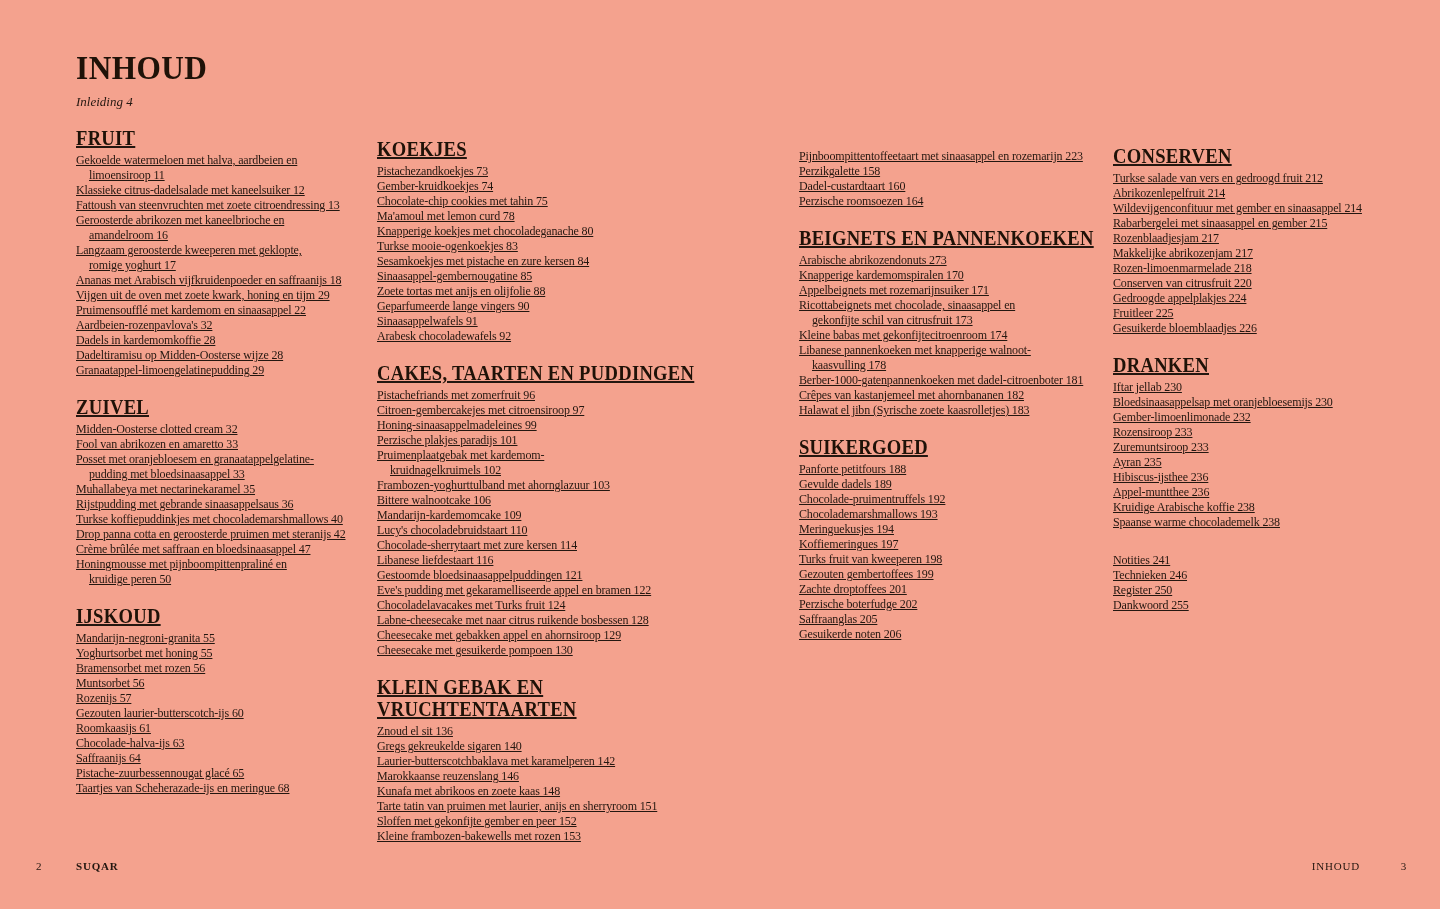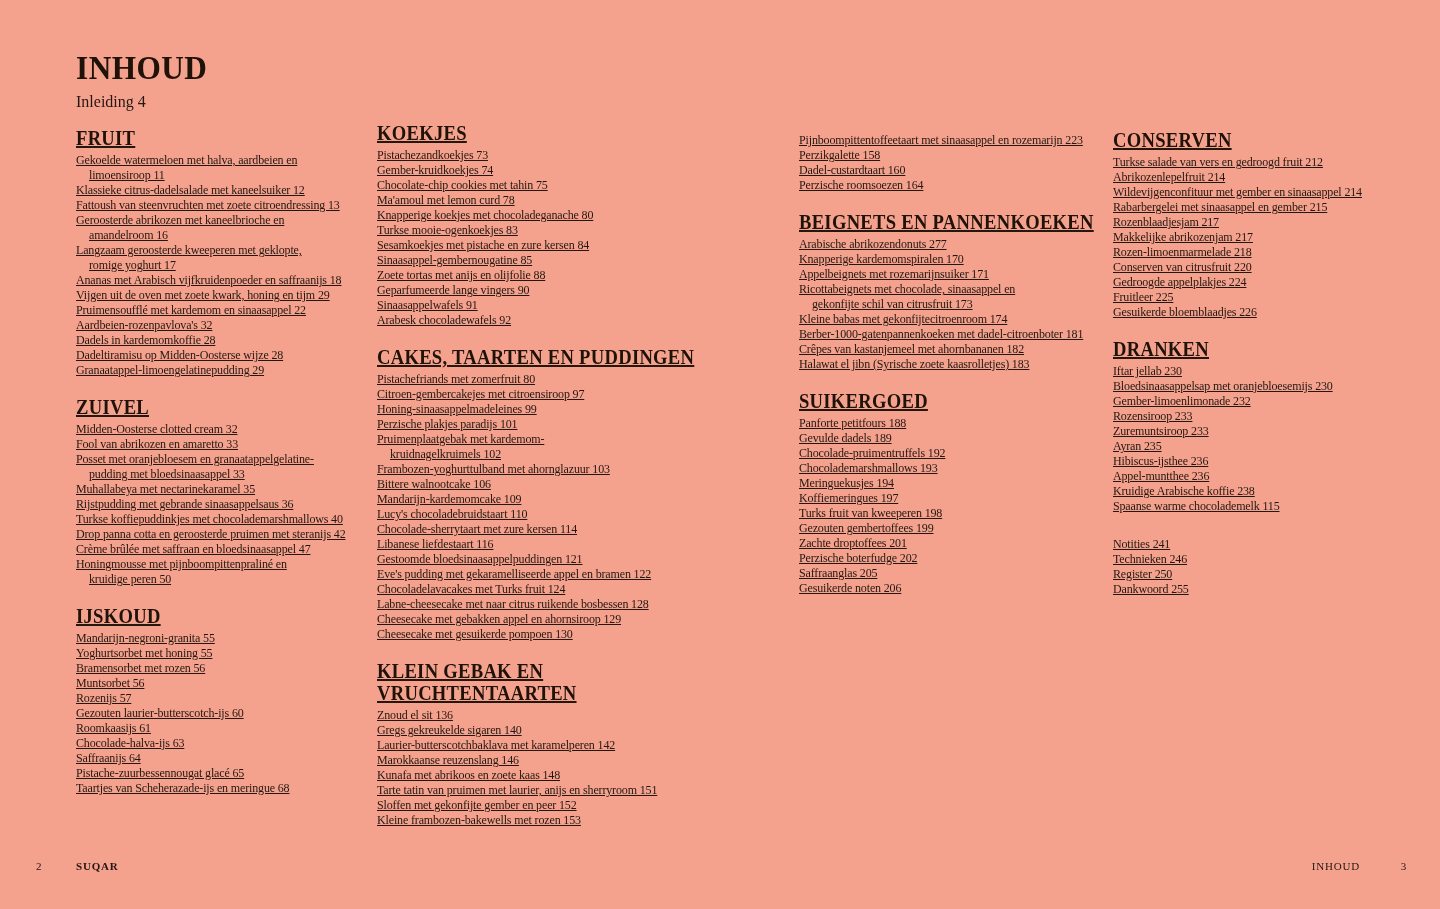--- a/index.html
+++ b/index.html
@@ -18,24 +18,24 @@
 
   .page-title{
     margin:0;
     font-family:"Liberation Serif", serif;
     font-weight:700;
     font-size:34px;line-height:34px;
     letter-spacing:.5px;
     transform:scaleX(.92);transform-origin:0 0;
     color:#1f1208;
   }
-  .intro{margin:9px 0 0;font-size:16px;line-height:15px;}
+  .intro{margin:9px 0 0;font-size:13px;line-height:15px;font-style:italic;}
 
   .toc-section{margin-top:18px;text-decoration:underline;}
-  .toc-section.first{margin-top:0;}
+  .toc-section.first{margin-top:16px;}
   .toc-section.gap{margin-top:23px;}
   .sec-heading{
     margin:0 0 4px;
     font-family:"Liberation Serif", serif;
     font-weight:700;
     font-size:20px;line-height:22px;
     letter-spacing:.3px;
     transform:scaleX(.93);transform-origin:0 0;
     white-space:nowrap;
     color:#1f1208;
@@ -216,21 +216,21 @@
           </li>
           <li class="entry">
             <span class="line">Arabesk chocoladewafels 92</span>
           </li>
         </ul>
       </section>
       <section class="toc-section">
         <h2 class="sec-heading">CAKES, TAARTEN EN PUDDINGEN</h2>
         <ul class="entries">
           <li class="entry">
-            <span class="line">Pistachefriands met zomerfruit 80</span>
+            <span class="line">Pistachefriands met zomerfruit 96</span>
           </li>
           <li class="entry">
             <span class="line">Citroen-gembercakejes met citroensiroop 97</span>
           </li>
           <li class="entry">
             <span class="line">Honing-sinaasappelmadeleines 99</span>
           </li>
           <li class="entry">
             <span class="line">Perzische plakjes paradijs 101</span>
           </li>
@@ -321,34 +321,38 @@
           </li>
           <li class="entry">
             <span class="line">Perzische roomsoezen 164</span>
           </li>
         </ul>
       </section>
       <section class="toc-section">
         <h2 class="sec-heading">BEIGNETS EN PANNENKOEKEN</h2>
         <ul class="entries">
           <li class="entry">
-            <span class="line">Arabische abrikozendonuts 277</span>
+            <span class="line">Arabische abrikozendonuts 273</span>
           </li>
           <li class="entry">
             <span class="line">Knapperige kardemomspiralen 170</span>
           </li>
           <li class="entry">
             <span class="line">Appelbeignets met rozemarijnsuiker 171</span>
           </li>
           <li class="entry">
             <span class="line">Ricottabeignets met chocolade, sinaasappel en</span>
             <span class="line cont">gekonfijte schil van citrusfruit 173</span>
           </li>
           <li class="entry">
             <span class="line">Kleine babas met gekonfijtecitroenroom 174</span>
+          </li>
+          <li class="entry">
+            <span class="line">Libanese pannenkoeken met knapperige walnoot-</span>
+            <span class="line cont">kaasvulling 178</span>
           </li>
           <li class="entry">
             <span class="line">Berber-1000-gatenpannenkoeken met dadel-citroenboter 181</span>
           </li>
           <li class="entry">
             <span class="line">Crêpes van kastanjemeel met ahornbananen 182</span>
           </li>
           <li class="entry">
             <span class="line">Halawat el jibn (Syrische zoete kaasrolletjes) 183</span>
           </li>
@@ -460,21 +464,21 @@
           <li class="entry">
             <span class="line">Hibiscus-ijsthee 236</span>
           </li>
           <li class="entry">
             <span class="line">Appel-muntthee 236</span>
           </li>
           <li class="entry">
             <span class="line">Kruidige Arabische koffie 238</span>
           </li>
           <li class="entry">
-            <span class="line">Spaanse warme chocolademelk 115</span>
+            <span class="line">Spaanse warme chocolademelk 238</span>
           </li>
         </ul>
       </section>
       <section class="toc-section gap">
         <ul class="entries">
           <li class="entry">
             <span class="line">Notities 241</span>
           </li>
           <li class="entry">
             <span class="line">Technieken 246</span>

